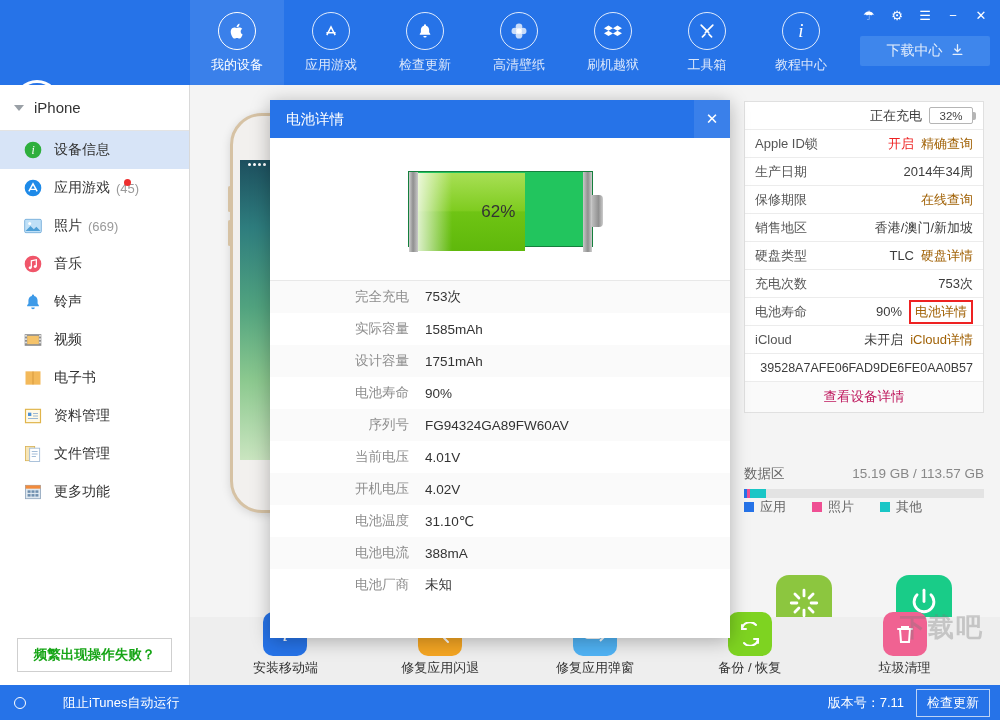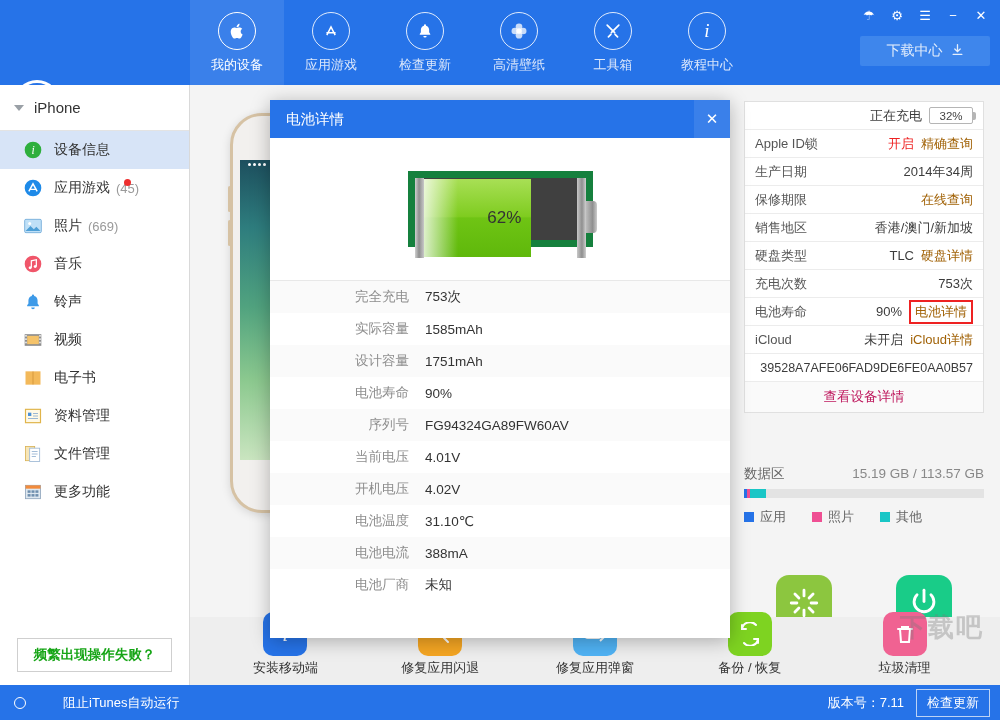--- a/index.html
+++ b/index.html
@@ -141,21 +141,21 @@
   .view-detail {
     height: 30px; display: flex; align-items: center; justify-content: center;
     font-size: 13.5px; color: #be185d; cursor: pointer; background:#fafafa;
   }
 
   .storage { position: absolute; right: 16px; top: 380px; width: 240px; }
   .storage-head { display: flex; align-items: baseline; justify-content: space-between;
     font-size: 13.5px; color: #666; }
   .storage-size { color: #888; font-size: 13.5px; }
   .storage-bar { margin-top: 6px; height: 9px; background: #e3e3e3; display: flex; }
-  .storage-legend { margin-top: 10px; display: flex; gap: 26px; font-size: 13px; color: #666; }
+  .storage-legend { display: flex; gap: 26px; font-size: 13px; color: #666; }
   .lg { display: flex; align-items: center; gap: 6px; }
   .lg i { width: 10px; height: 10px; display: block; }
 
   .bigactions { position: absolute; right: 16px; top: 490px; width: 240px;
     display: flex; justify-content: space-around; }
   .bigaction { display: flex; flex-direction: column; align-items: center; cursor: pointer; }
   .bigaction .sq { width: 56px; height: 56px; border-radius: 13px;
     display: flex; align-items: center; justify-content: center; }
   .bigaction .cap { margin-top: 8px; font-size: 13.5px; color: #444; }
 
@@ -195,22 +195,22 @@
     padding-left: 16px; font-size: 14.5px; position: relative;
   }
   .modal-close {
     position: absolute; right: 0; top: 0; width: 36px; height: 38px; background: #3a80ea;
     display: flex; align-items: center; justify-content: center; cursor: pointer;
     color: #fff; font-size: 15px;
   }
   .batt-area { height: 142px; display: flex; align-items: center; justify-content: center;
     background:#fff; }
   .batt-shell {
-    position: relative; width: 185px; height: 76px; background:#404040;
-    border: 7px solid #15803d;
+    position: relative; width: 185px; height: 76px; background:#22c55e;
+    border: 1px solid #15803d;
     box-shadow: inset 1px 0 0 #fff;
   }
   .batt-cap-l { position:absolute; left:0; top:0; width:9px; height:80px;
     background: linear-gradient(90deg,#cfcfcf,#8f8f8f 45%,#c8c8c8); }
   .batt-cap-r { position:absolute; right:0; top:0; width:9px; height:80px;
     background: linear-gradient(90deg,#c8c8c8,#8f8f8f 55%,#cfcfcf); }
   .batt-nub { position:absolute; right:-11px; top:23px; width:11px; height:32px;
     background: linear-gradient(90deg,#bdbdbd,#909090 60%,#cccccc);
     border-radius: 0 4px 4px 0; }
   .batt-fill { position:absolute; left:9px; top:1px; height:78px;
@@ -281,20 +281,28 @@
               <circle cx="12" cy="7" r="4"></circle>
               <circle cx="12" cy="17" r="4"></circle>
               <circle cx="7" cy="12" r="4"></circle>
               <circle cx="17" cy="12" r="4"></circle>
               <circle cx="12" cy="12" r="3.4" fill="#fff"></circle>
             </svg>
         </div>
         <div class="navlabel">高清壁纸</div>
       </div>
 
+      <div class="navitem">
+        <div class="navicon">
+          <svg width="20" height="20" viewBox="0 0 24 24" fill="#fff">
+              <path d="M6 5l6 3.6L6 12 0 8.6 6 5zm12 0l6 3.6L18 12l-6-3.4L18 5zM0 15.4L6 12l6 3.6L6 19l-6-3.6zm18-3.4l6 3.4L18 19l-6-3.4 6-3.6z" transform="scale(.9) translate(1.3,1)"></path>
+            </svg>
+        </div>
+        <div class="navlabel">刷机越狱</div>
+      </div>
 
       <div class="navitem">
         <div class="navicon">
           <svg width="20" height="20" viewBox="0 0 24 24" fill="none" stroke="#fff" stroke-width="2" stroke-linecap="round">
               <path d="M5 5l9 9M19 5l-9 9M6.5 19l3-3M17.5 19l-3-3"></path>
             </svg>
         </div>
         <div class="navlabel">工具箱</div>
       </div>
 

